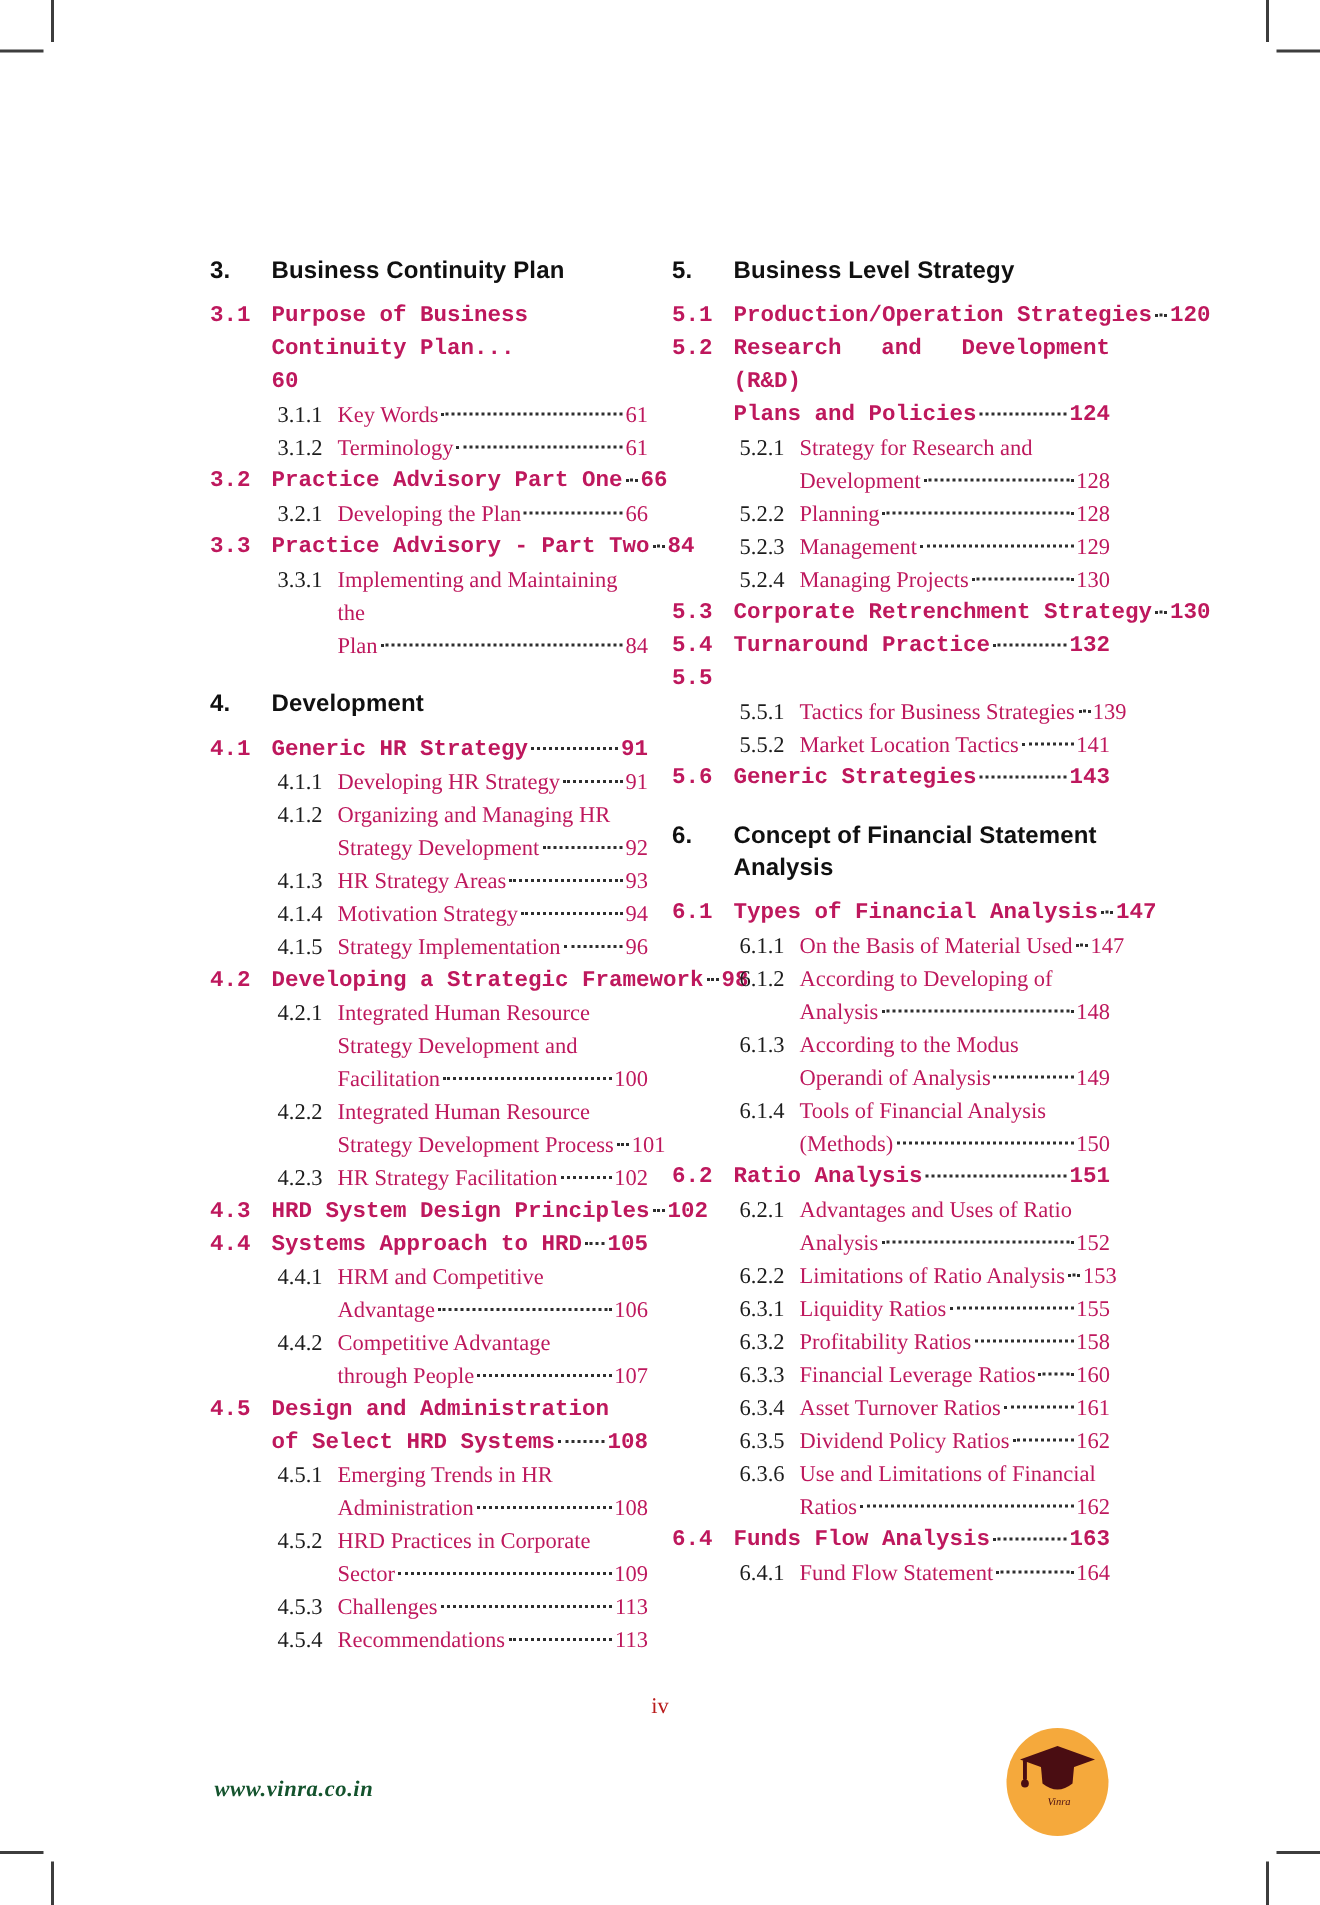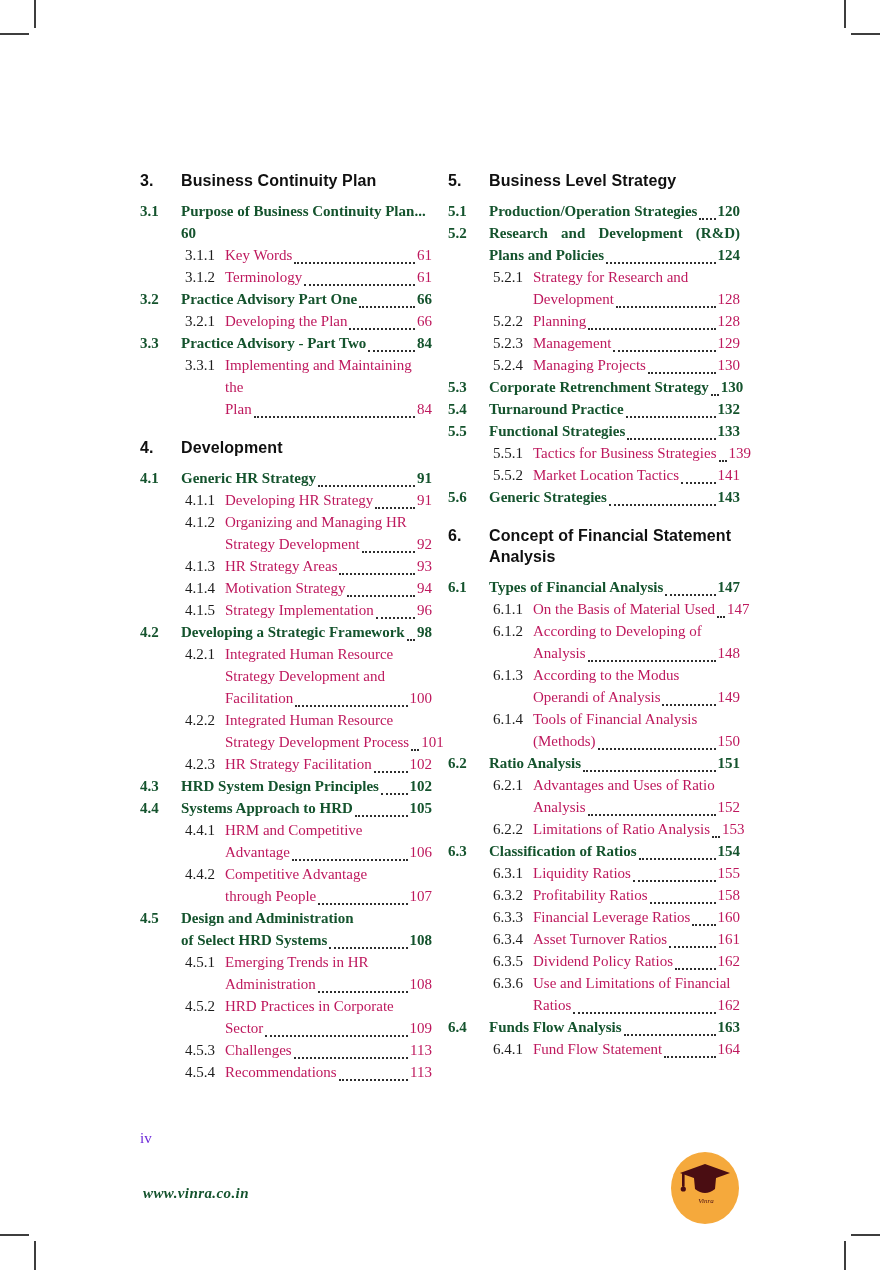--- a/index.html
+++ b/index.html
@@ -22,33 +22,33 @@
   .col{width:292px;flex:0 0 292px;}
 
   .entry{display:flex;font-size:15px;line-height:22px;}
   .entry .num{flex:0 0 41px;font-weight:bold;}
   .entry .body{flex:1;min-width:0;}
 
   .entry.chapter{margin:17px 0 9px;}
   .col .entry.chapter:first-child{margin-top:0;}
   .entry.chapter .num,.entry.chapter .body{font-family:"Liberation Sans","DejaVu Sans",sans-serif;font-weight:700;font-size:16px;line-height:21px;color:#101010;letter-spacing:.1px;}
 
-  .entry.section{font-weight:bold;color:#14532d;margin-top:0;}
+  .entry.section{font-weight:bold;color:#be185d;margin-top:0;font-family:Liberation Mono, monospace;}
   .entry.sub{margin-left:45px;margin-top:0;}
   .entry.sub .num{flex:0 0 40px;font-weight:normal;}
   .entry.sub .body{font-weight:normal;color:#be185d;}
 
   .line.justify{text-align:justify;text-align-last:justify;}
-  .lastline{display:flex;align-items:flex-end;}
+  .lastline{display:flex;align-items:center;}
   .lastline .tail{white-space:nowrap;}
   .leader{flex:1 1 8px;min-width:8px;border-bottom:2px dotted #2e2e2e;margin:0 2px 2px 2px;}
   .pageno{white-space:nowrap;}
 
   
-  .folio{position:absolute;left:140px;top:1130px;width:600px;text-align:left;font-size:15px;color:#6d28d9;}
+  .folio{position:absolute;left:140px;top:1130px;width:600px;text-align:center;font-size:15px;color:#b91c1c;}
   .site{position:absolute;left:143px;top:1185px;font-size:15px;font-weight:bold;font-style:italic;color:#14532d;letter-spacing:.4px;}
   .logo{position:absolute;left:669px;top:1151px;width:72px;height:74px;}
 </style>
 </head>
 <body>
 
 <div class="page">
 
   <div class="crop tl-v"></div>
   <div class="crop tl-h"></div>
@@ -427,27 +427,20 @@
           <div class="body">
             <div class="lastline">
               <span class="tail">Turnaround Practice</span>
               <span class="leader"></span>
               <span class="pageno">132</span>
             </div>
           </div>
         </div>
         <div class="entry section">
           <span class="num">5.5</span>
-          <div class="body">
-            <div class="lastline">
-              <span class="tail">Functional Strategies</span>
-              <span class="leader"></span>
-              <span class="pageno">133</span>
-            </div>
-          </div>
         </div>
         <div class="entry sub">
           <span class="num">5.5.1</span>
           <div class="body">
             <div class="lastline">
               <span class="tail">Tactics for Business Strategies</span>
               <span class="leader"></span>
               <span class="pageno">139</span>
             </div>
           </div>
@@ -553,30 +546,20 @@
             </div>
           </div>
         </div>
         <div class="entry sub">
           <span class="num">6.2.2</span>
           <div class="body">
             <div class="lastline">
               <span class="tail">Limitations of Ratio Analysis</span>
               <span class="leader"></span>
               <span class="pageno">153</span>
-            </div>
-          </div>
-        </div>
-        <div class="entry section">
-          <span class="num">6.3</span>
-          <div class="body">
-            <div class="lastline">
-              <span class="tail">Classification of Ratios</span>
-              <span class="leader"></span>
-              <span class="pageno">154</span>
             </div>
           </div>
         </div>
         <div class="entry sub">
           <span class="num">6.3.1</span>
           <div class="body">
             <div class="lastline">
               <span class="tail">Liquidity Ratios</span>
               <span class="leader"></span>
               <span class="pageno">155</span>

